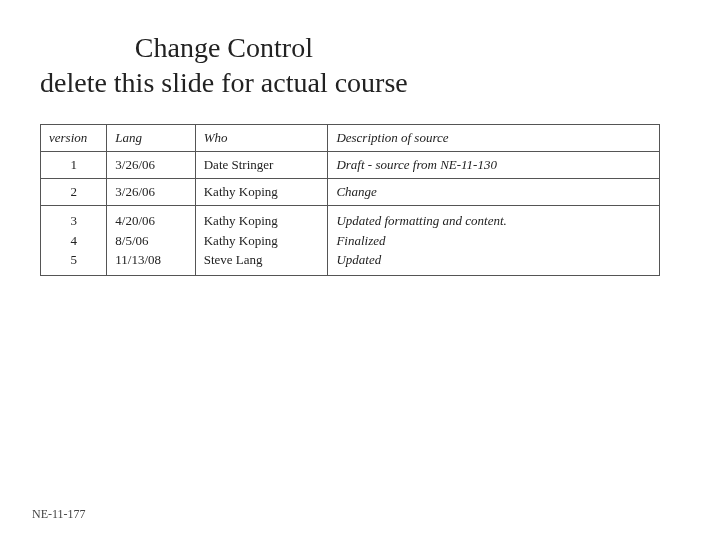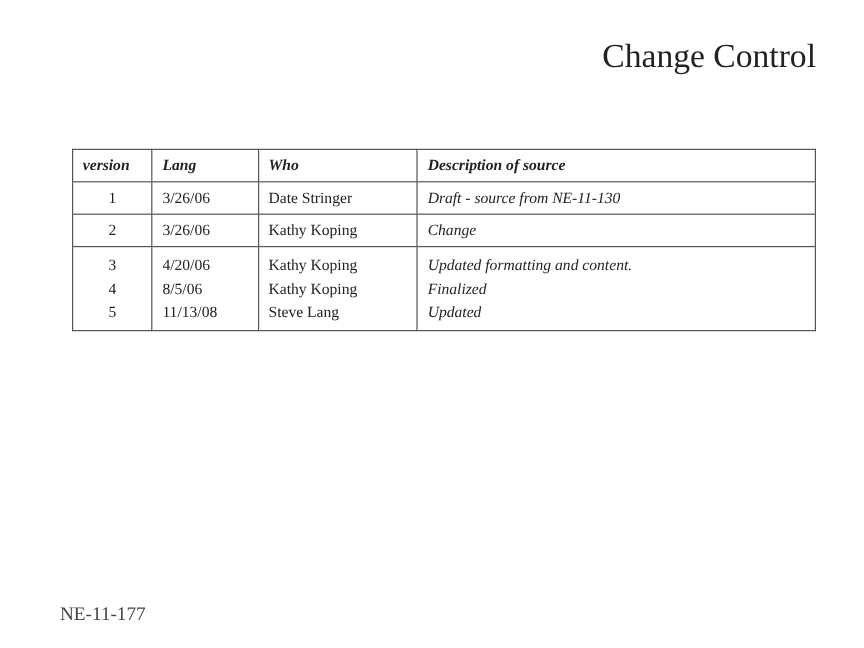--- a/index.html
+++ b/index.html
@@ -12,21 +12,21 @@
       position: relative;
       overflow: hidden;
     }
 
     .page-container {
       width: 720px;
       height: 540px;
       padding: 20px 40px;
       display: flex;
       flex-direction: column;
-      align-items: flex-end;
+      align-items: flex-start;
     }
 
     .title-area {
       text-align: center;
       margin-bottom: 24px;
       margin-top: 10px;
     }
 
     .main-title {
       font-size: 28px;
@@ -43,57 +43,57 @@
 
     .change-table th,
     .change-table td {
       border: 1px solid #555;
       padding: 5px 8px;
       vertical-align: top;
       color: #222;
     }
 
     .change-table thead th {
-      font-weight: bold;
+      font-weight: normal;
       font-style: italic;
       text-align: left;
       background: #fff;
       font-size: 13px;
     }
 
     .change-table tbody td {
       font-size: 13px;
     }
 
     .col-version { width: 60px; text-align: center; }
     .col-date { width: 80px; }
     .col-who { width: 120px; }
     .col-desc { width: 300px; font-style: italic; }
 
     .footer-label {
       position: absolute;
       bottom: 18px;
-      left: 50px;
-      font-size: 16px;
+      left: 32px;
+      font-size: 12px;
       color: #444;
     }
 
     .multi-line-cell {
       line-height: 1.5;
     }
   </style>
 </head>
 <body>
 
 <div class="page-container">
 
   <div class="title-area">
     <div class="main-title">
       <span>Change Control</span><br>
-      <br>
+      <span>delete this slide for actual course</span><br>
     </div>
   </div>
 
   <table class="change-table">
     <thead>
       <tr>
         <th class="col-version">version</th>
         <th class="col-date">Lang</th>
         <th class="col-who">Who</th>
         <th class="col-desc">Description of source</th>

